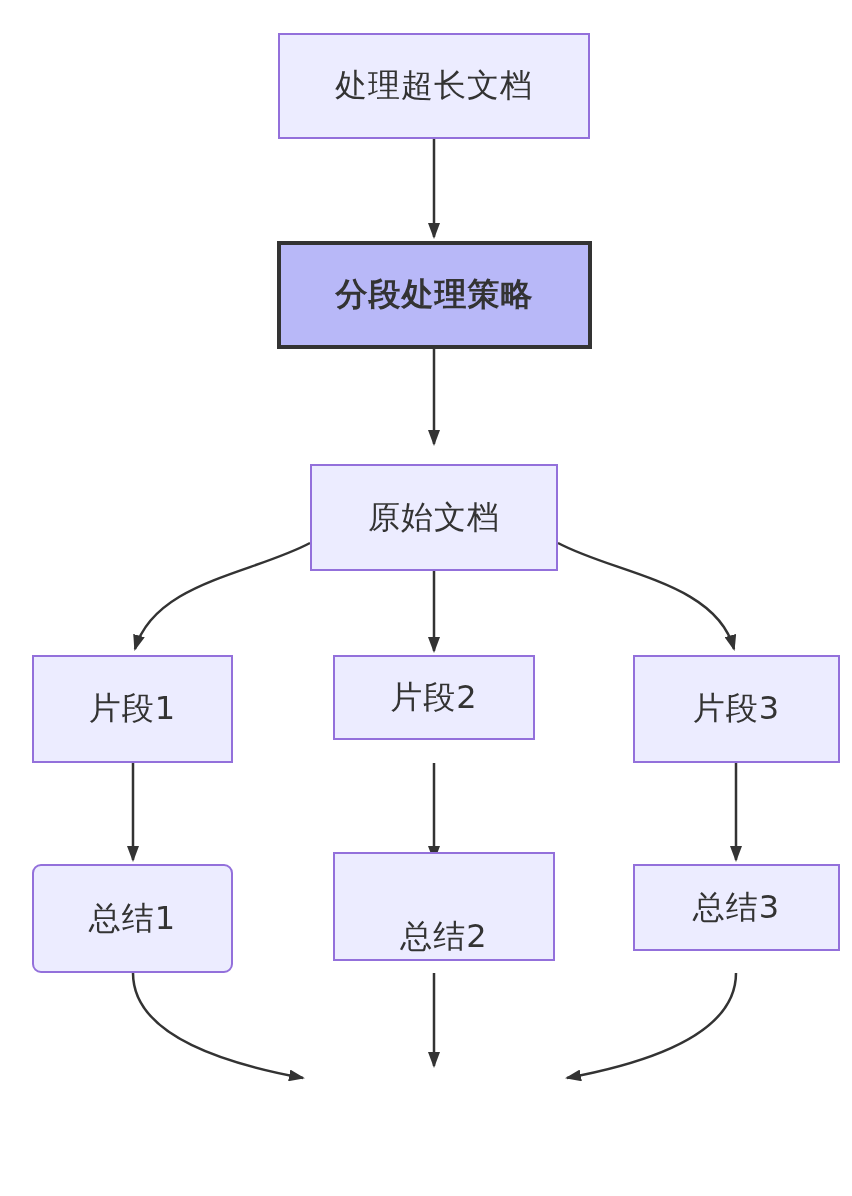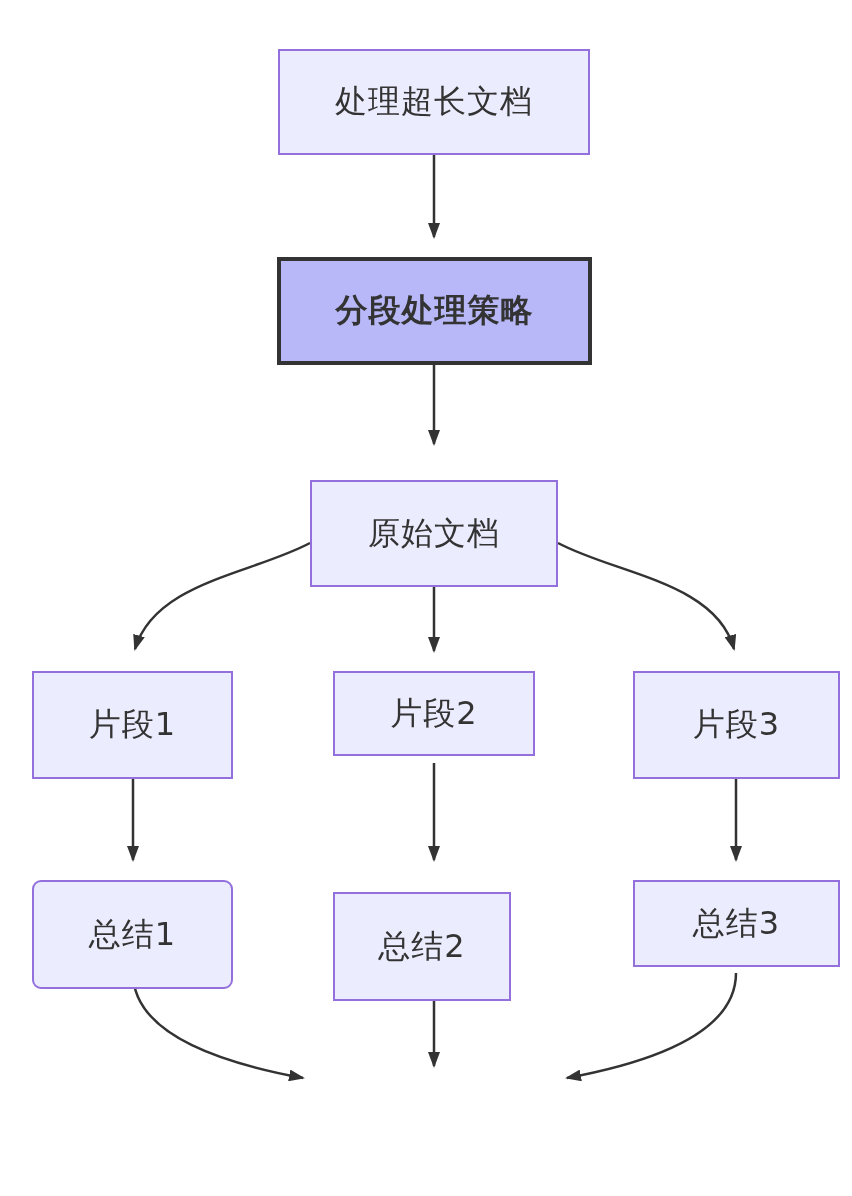--- a/index.html
+++ b/index.html
@@ -33,39 +33,38 @@
     box-sizing: border-box;
     display: flex;
     align-items: center;
     justify-content: center;
     text-align: center;
     font-size: 32px;
     letter-spacing: 1px;
     color: #333333;
     background: #ECECFF;
     border: 2px solid #9370DB;
-    margin-top: 16px;
   }
   .node.accent {
     background: #B8B8F8;
     border: 4px solid #333333;
   }
   .node.final {
     background: #90EE90;
     border: 4px solid #333333;
   }
   
   #n-start    { left: 278px; top: 33px;   width: 312px; height: 106px; }
   #n-strategy { left: 277px; top: 241px;  width: 315px; height: 108px; font-weight: bold; }
   #n-original { left: 310px; top: 464px;  width: 248px; height: 107px; }
   #n-frag1    { left: 32px;  top: 655px;  width: 201px; height: 108px; }
   #n-frag2    { left: 333px; top: 655px;  width: 202px; height: 85px; }
   #n-frag3    { left: 633px; top: 655px;  width: 207px; height: 108px; }
   #n-sum1     { left: 32px;  top: 864px;  width: 201px; height: 109px; border-radius: 9px; }
-  #n-sum2     { left: 333px; top: 876px;  width: 178px; height: 109px; }
+  #n-sum2     { left: 333px; top: 852px;  width: 222px; height: 109px; align-items: flex-end; }
   #n-sum3     { left: 633px; top: 864px;  width: 207px; height: 87px; }
   #n-final    { left: 309px; top: 1070px; width: 253px; height: 109px; }
 </style>
 </head>
 <body>
 
 <div class="canvas">
 
   <svg class="edge-layer" width="852" height="1196" viewBox="0 0 852 1196" xmlns="http://www.w3.org/2000/svg">
     <defs>

